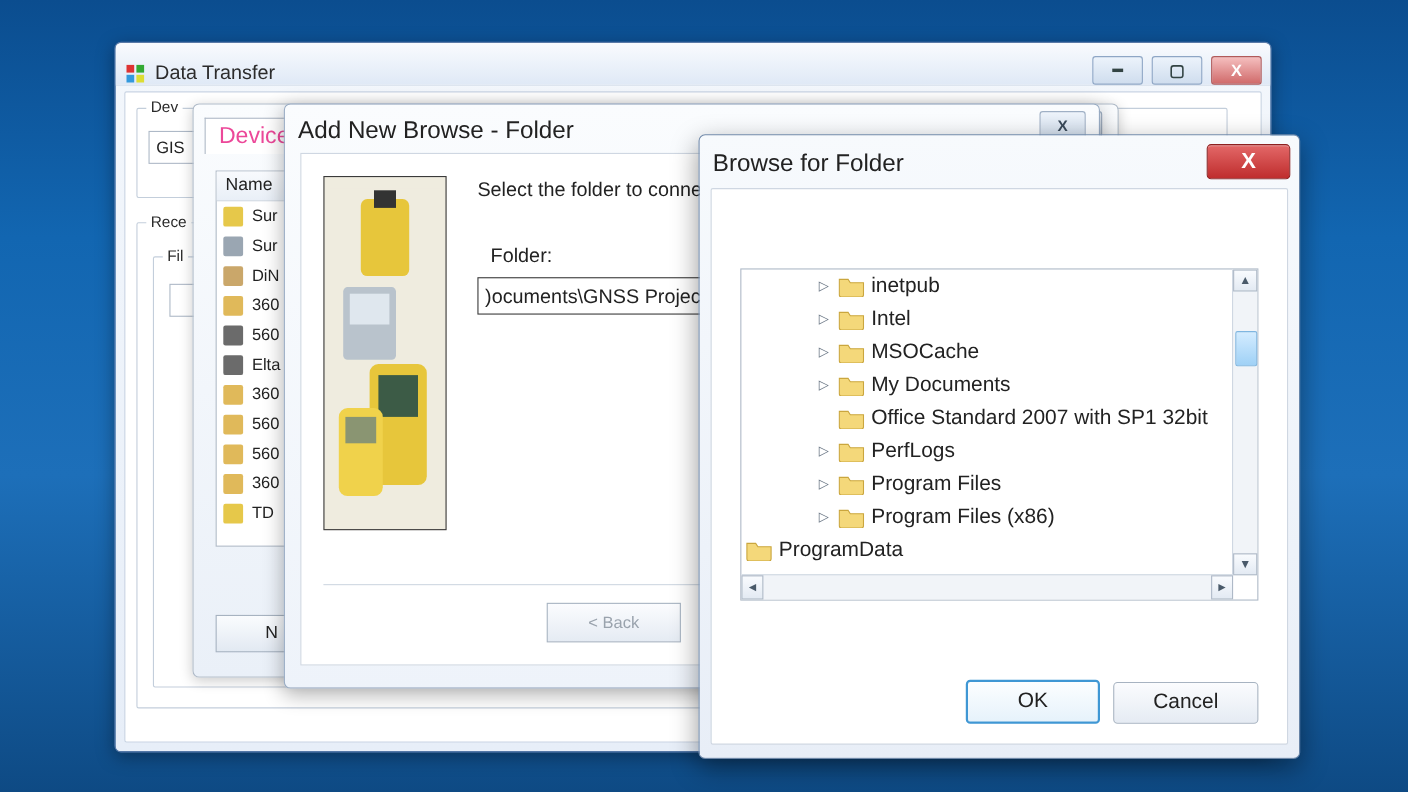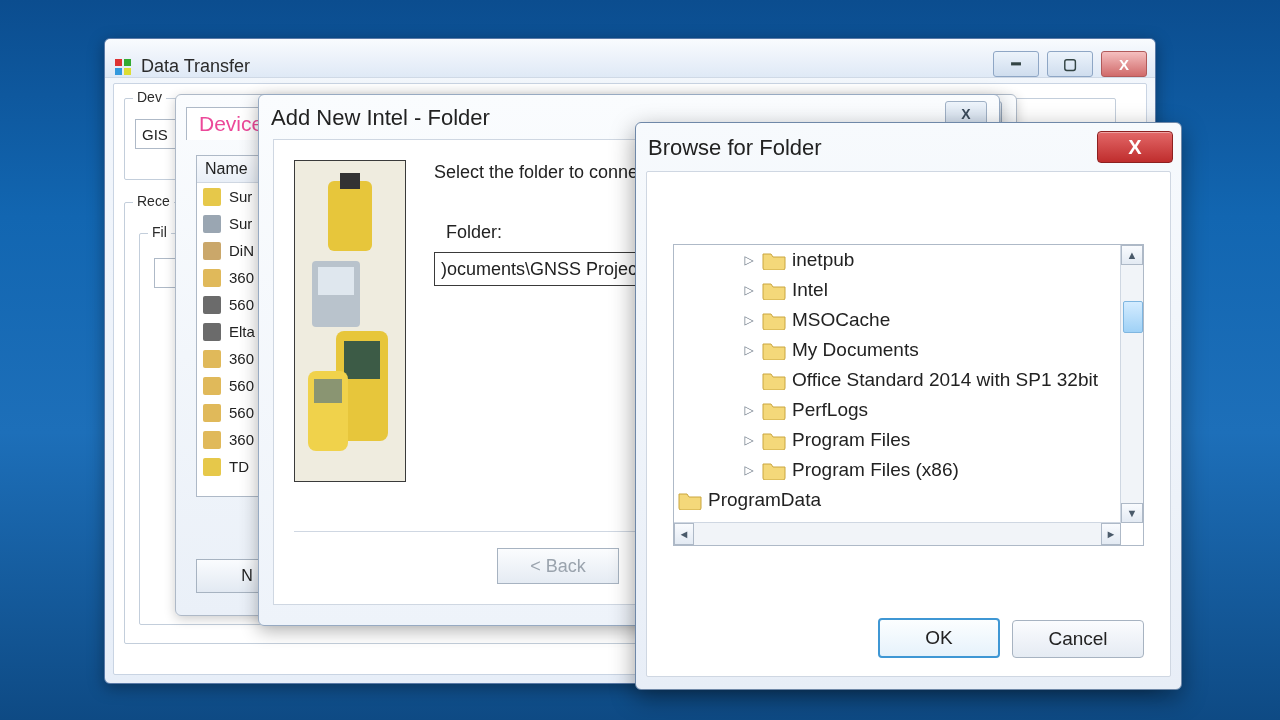--- a/index.html
+++ b/index.html
@@ -34,21 +34,21 @@
   .wiz{position:absolute;left:258px;top:94px;width:740px;height:530px;border:1px solid #97aac2;border-radius:6px;background:linear-gradient(#fafcfe,#eef3fa);box-shadow:0 5px 18px rgba(0,0,0,.3);}
   .wiz .wtitle{position:absolute;left:12px;top:10px;font-size:22px;color:#222;}
   .wiz .wx{position:absolute;right:12px;top:6px;width:40px;height:24px;border:1px solid #9fb0c5;border-radius:3px;background:linear-gradient(#eef4fb,#cedbea);display:flex;align-items:center;justify-content:center;color:#3a4a5a;font-weight:bold;}
   .wiz .wbody{position:absolute;left:14px;right:14px;top:44px;bottom:20px;background:#fff;border:1px solid #cfd7e2;padding:20px;box-sizing:border-box;}
   .wiz .imgbox{width:110px;height:320px;border:1px solid #3a3a3a;background:#efecdf;display:flex;align-items:center;justify-content:center;}
   .wiz .imgbox svg{display:block;}
   .wiz .prompt{position:absolute;left:160px;top:22px;font-size:18px;color:#222;}
   .wiz .flabel{position:absolute;left:172px;top:82px;font-size:18px;}
   .wiz .fpath{position:absolute;left:160px;top:112px;height:32px;width:520px;border:1px solid #3a3a3a;display:flex;align-items:center;padding:0 6px;font-size:18px;background:#fff;overflow:hidden;white-space:nowrap;}
   .wiz .bbar{position:absolute;left:20px;right:20px;bottom:18px;height:40px;border-top:1px solid #cfd7e2;display:flex;align-items:center;justify-content:center;gap:20px;padding-top:14px;}
-  .wbtn{min-width:120px;height:34px;border:1px solid #a7b3c1;background:linear-gradient(#fbfcfe,#e5ebf3);font-size:18px;display:flex;align-items:center;justify-content:center;color:#222;margin-left:30px;}
+  .wbtn{min-width:120px;height:34px;border:1px solid #a7b3c1;background:linear-gradient(#fbfcfe,#e5ebf3);font-size:15px;display:flex;align-items:center;justify-content:center;color:#222;margin-left:30px;}
   .wbtn.disabled{color:#9aa3ad;}
 
   
   .bff{position:absolute;left:635px;top:122px;width:545px;height:566px;border:1px solid #6f88a8;border-radius:6px;background:linear-gradient(#f7fafd,#e8eef7);box-shadow:0 8px 24px rgba(0,0,0,.4);}
   .bff .btitle{position:absolute;left:12px;top:12px;font-size:22px;color:#222;}
   .bff .bclose{position:absolute;right:8px;top:8px;width:74px;height:30px;border-radius:4px;background:linear-gradient(#e36868,#bf2d2d);border:1px solid #8d2020;display:flex;align-items:center;justify-content:center;color:#fff;font-size:20px;font-weight:bold;box-shadow:inset 0 1px 0 rgba(255,255,255,.4);}
   .bff .bbody{position:absolute;left:10px;right:10px;top:48px;bottom:12px;background:#fff;border:1px solid #cfd7e2;border-radius:2px;}
   .bff .tree{position:absolute;left:26px;right:26px;top:72px;height:300px;border:1px solid #aeb9c7;background:#fff;}
   .bff .treelist{position:absolute;left:0;top:0;bottom:22px;right:22px;overflow:hidden;}
   .trow{height:30px;display:flex;align-items:center;font-size:19px;color:#222;}
@@ -152,21 +152,21 @@
           <div class="row">
             <span class="mini" style="background: rgb(230, 200, 74);"></span>
             <span>TD</span>
           </div>
         </div>
     </div>
     <div class="dbtn">N</div>
   </div>
 
   <div class="wiz">
-    <div class="wtitle">Add New Intel - Folder</div>
+    <div class="wtitle">Add New Browse - Folder</div>
     <div class="wx">X</div>
     <div class="wbody">
       <div class="imgbox">
         <svg width="100" height="300" viewBox="0 0 100 300">
           <rect x="0" y="0" width="100" height="300" fill="#efecdf"></rect>
           <rect x="28" y="10" width="44" height="70" rx="6" fill="#e7c63b"></rect>
           <rect x="40" y="2" width="20" height="16" fill="#333"></rect>
           <rect x="12" y="90" width="48" height="66" rx="4" fill="#b9c3cc"></rect>
           <rect x="18" y="96" width="36" height="28" fill="#dfe7ee"></rect>
           <rect x="36" y="160" width="52" height="110" rx="8" fill="#e7c63b"></rect>
@@ -227,21 +227,21 @@
               </span>
               <span>My Documents</span>
             </div>
             <div class="trow">
               <span class="exp"></span>
               <span class="fic">
                 <svg width="24" height="20">
                   <path d="M1 4 h8 l2 3 h12 v11 a2 2 0 0 1 -2 2 h-18 a2 2 0 0 1 -2 -2 z" fill="#f4d87a" stroke="#caa63e" stroke-width="1"></path>
                 </svg>
               </span>
-              <span>Office Standard 2014 with SP1 32bit</span>
+              <span>Office Standard 2007 with SP1 32bit</span>
             </div>
             <div class="trow">
               <span class="exp">▷</span>
               <span class="fic">
                 <svg width="24" height="20">
                   <path d="M1 4 h8 l2 3 h12 v11 a2 2 0 0 1 -2 2 h-18 a2 2 0 0 1 -2 -2 z" fill="#f4d87a" stroke="#caa63e" stroke-width="1"></path>
                 </svg>
               </span>
               <span>PerfLogs</span>
             </div>

